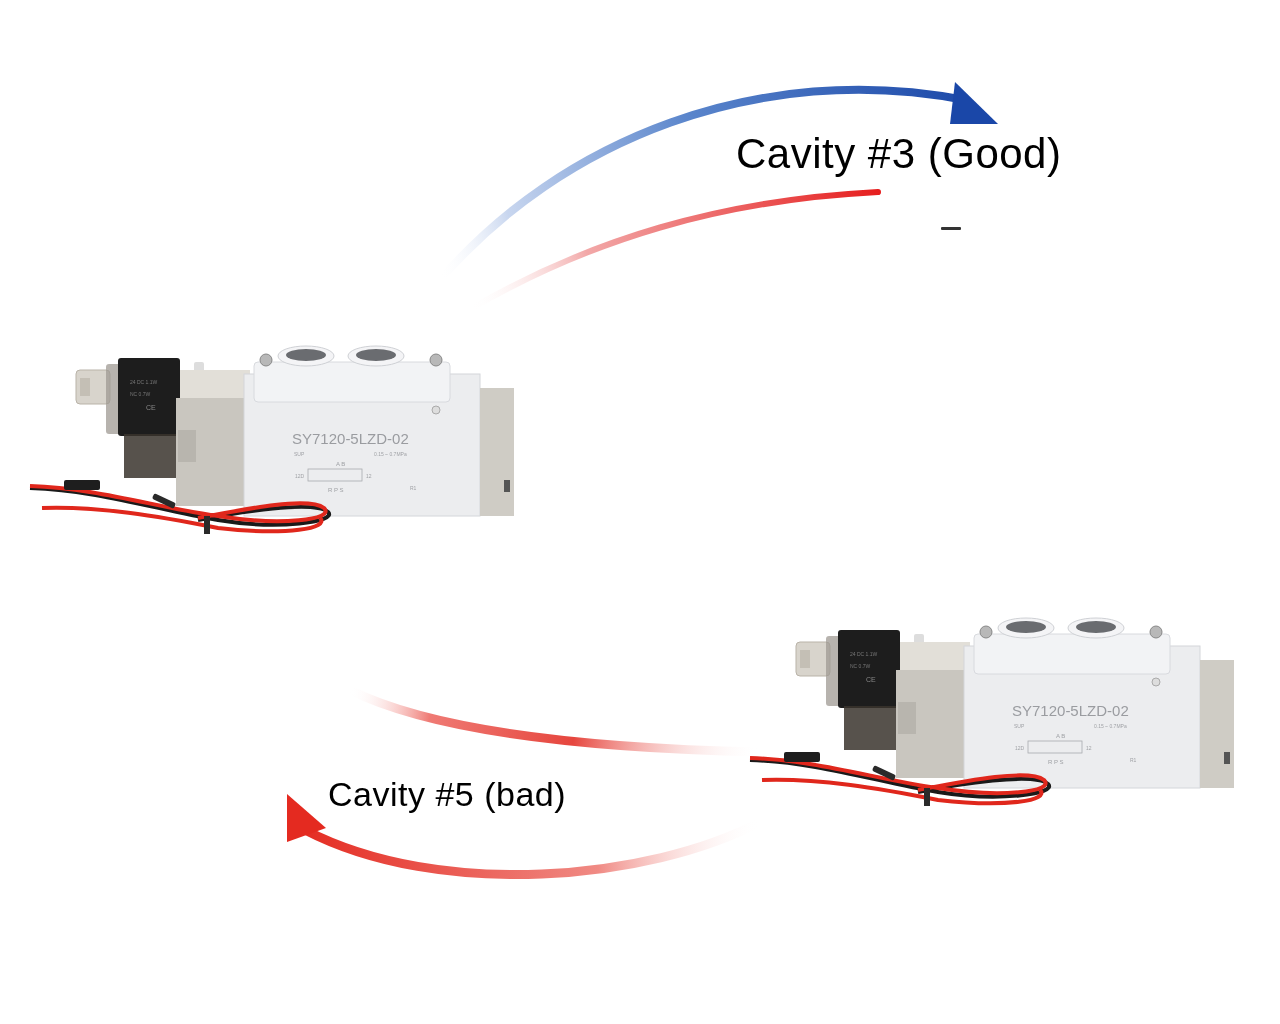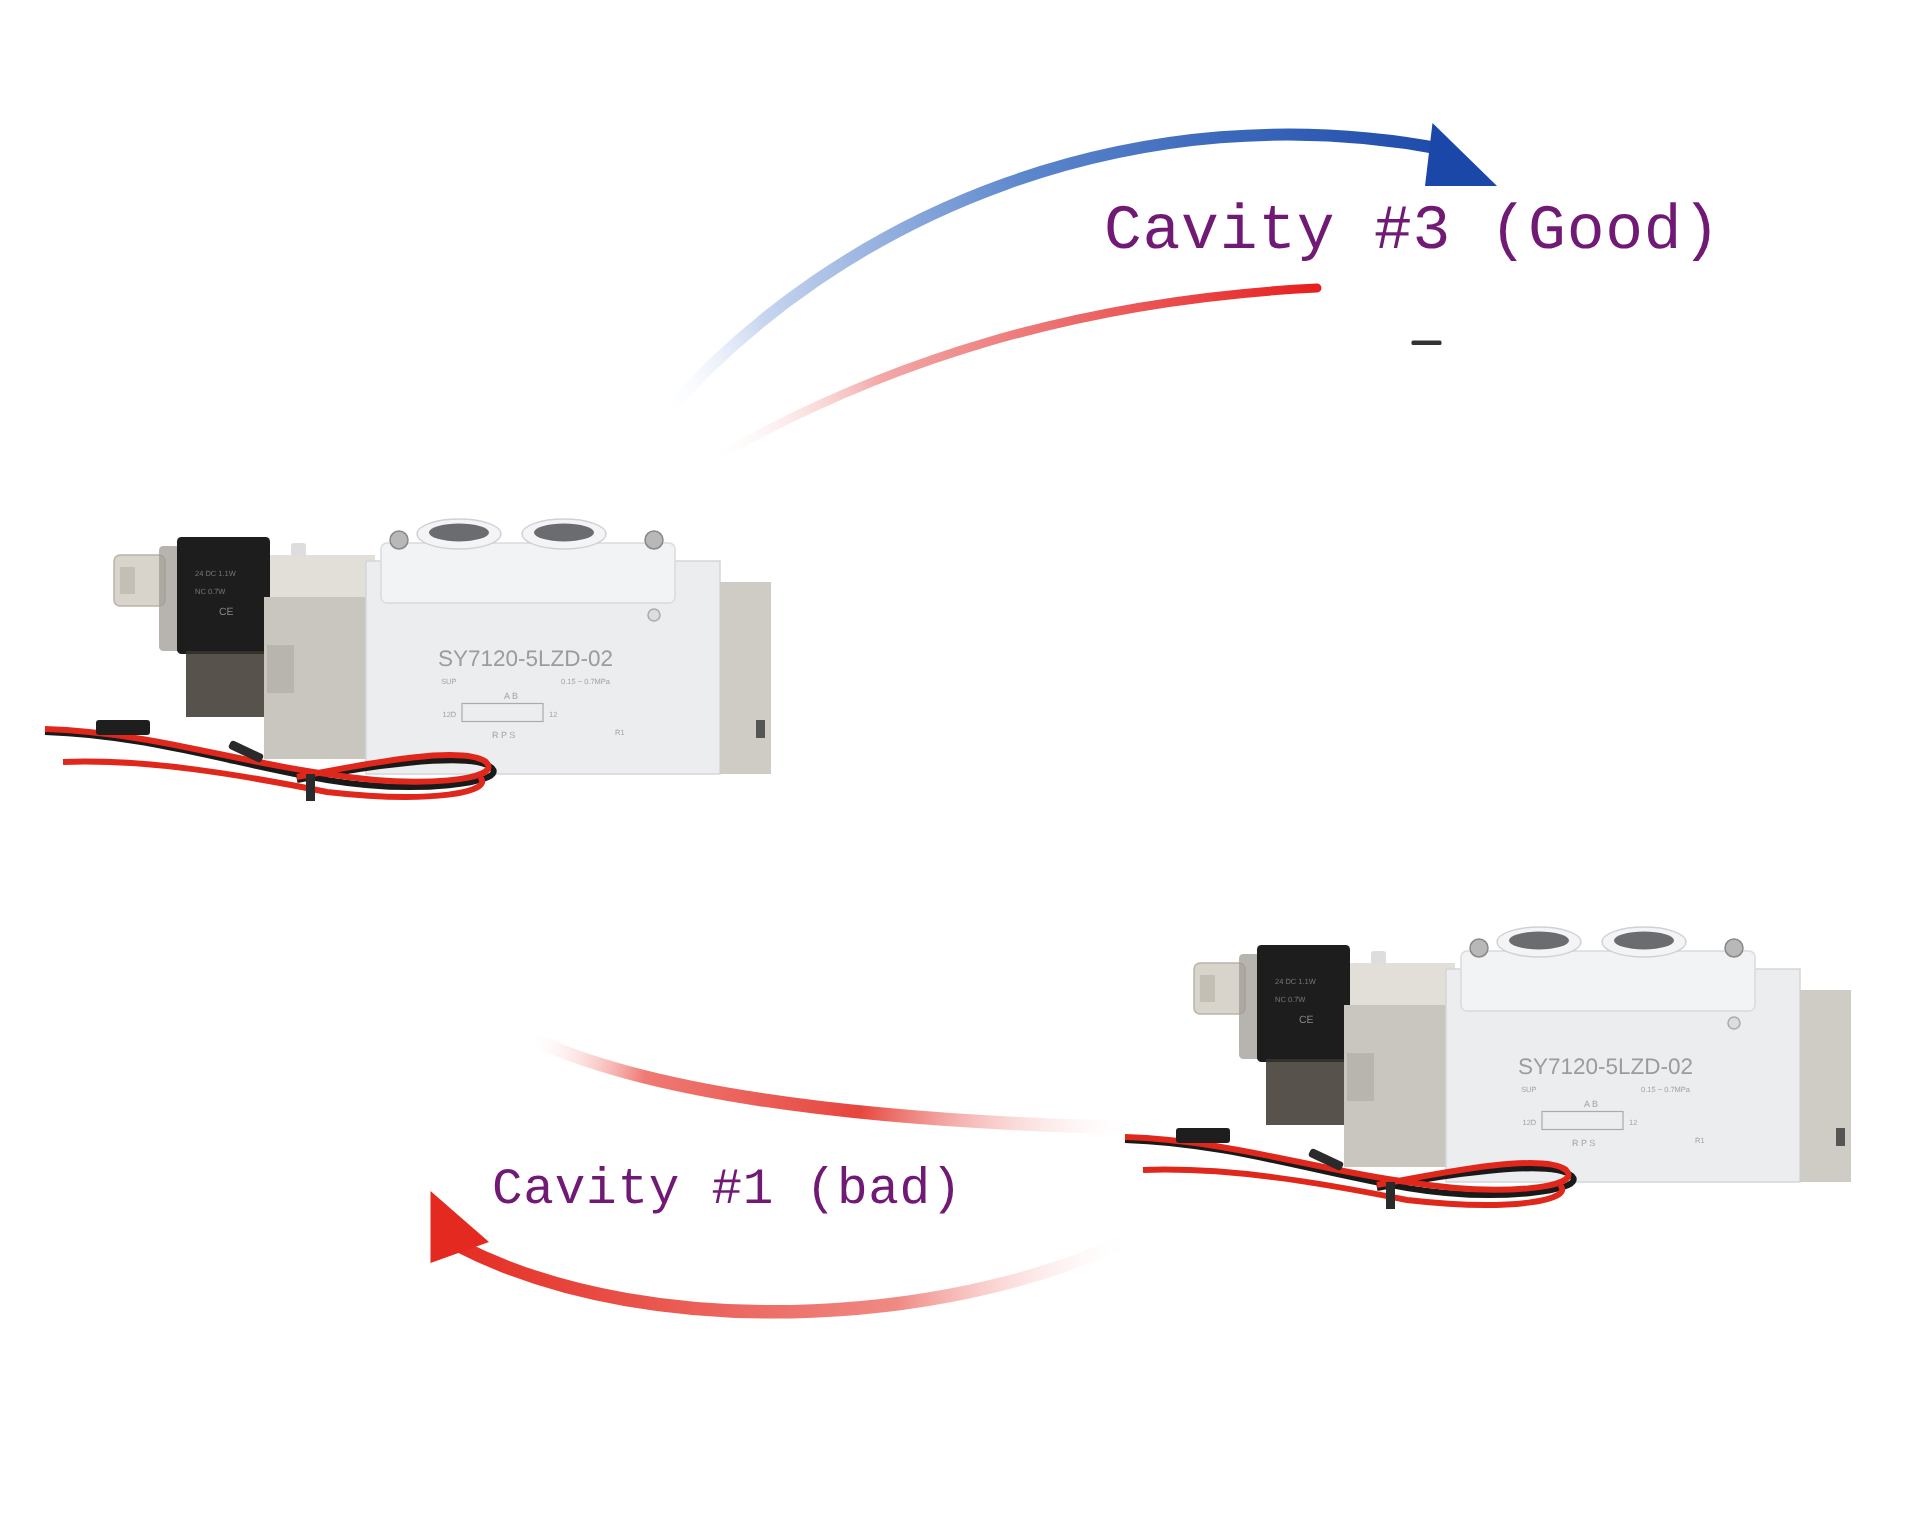--- a/index.html
+++ b/index.html
@@ -15,23 +15,23 @@
       font-family: "DejaVu Sans", sans-serif;
     }
     .canvas {
       position: absolute;
       left: 0; top: 0;
       width: 1280px;
       height: 1024px;
     }
     .label {
       position: absolute;
-      color: #701a75;
+      color: #000000;
       white-space: nowrap;
-      font-family: Liberation Mono, monospace;
+      font-family: Liberation Sans, sans-serif;
       letter-spacing: 0.5px;
     }
     .label-good {
       left: 736px;
       top: 128px;
       font-size: 42px;
       line-height: 52px;
     }
     .label-bad {
       left: 328px;
@@ -91,21 +91,21 @@
 
   <path d="M 472 308 C 590 240, 720 200, 878 192" fill="none" stroke="url(#gRedTop)" stroke-width="6" stroke-linecap="round"></path>
 
   <path d="M 350 690 C 430 730, 580 748, 760 752" fill="none" stroke="url(#gRedUpper)" stroke-width="9" stroke-linecap="round"></path>
 
   <path d="M 760 822 C 650 880, 440 900, 305 830" fill="none" stroke="url(#gRedLower)" stroke-width="9" stroke-linecap="round"></path>
   <polygon points="287,794 326,828 287,842" fill="#e42a20"></polygon>
 </svg>
 
 <div class="label label-good">Cavity #3 (Good)</div>
-<div class="label label-bad">Cavity #1 (bad)</div>
+<div class="label label-bad">Cavity #5 (bad)</div>
 <div class="stray-mark"></div>
 
 <svg class="valve valve-1" viewBox="0 0 500 200" width="500" height="200">
 
   <rect x="58" y="30" width="34" height="34" rx="4" fill="#d8d4cc" stroke="#b9b3a8"></rect>
   <rect x="62" y="38" width="10" height="18" fill="#c4bfb5"></rect>
 
   <rect x="88" y="24" width="30" height="70" rx="3" fill="#9f9a93" opacity="0.75"></rect>
 
   <rect x="100" y="18" width="62" height="78" rx="3" fill="#1d1d1d"></rect>

